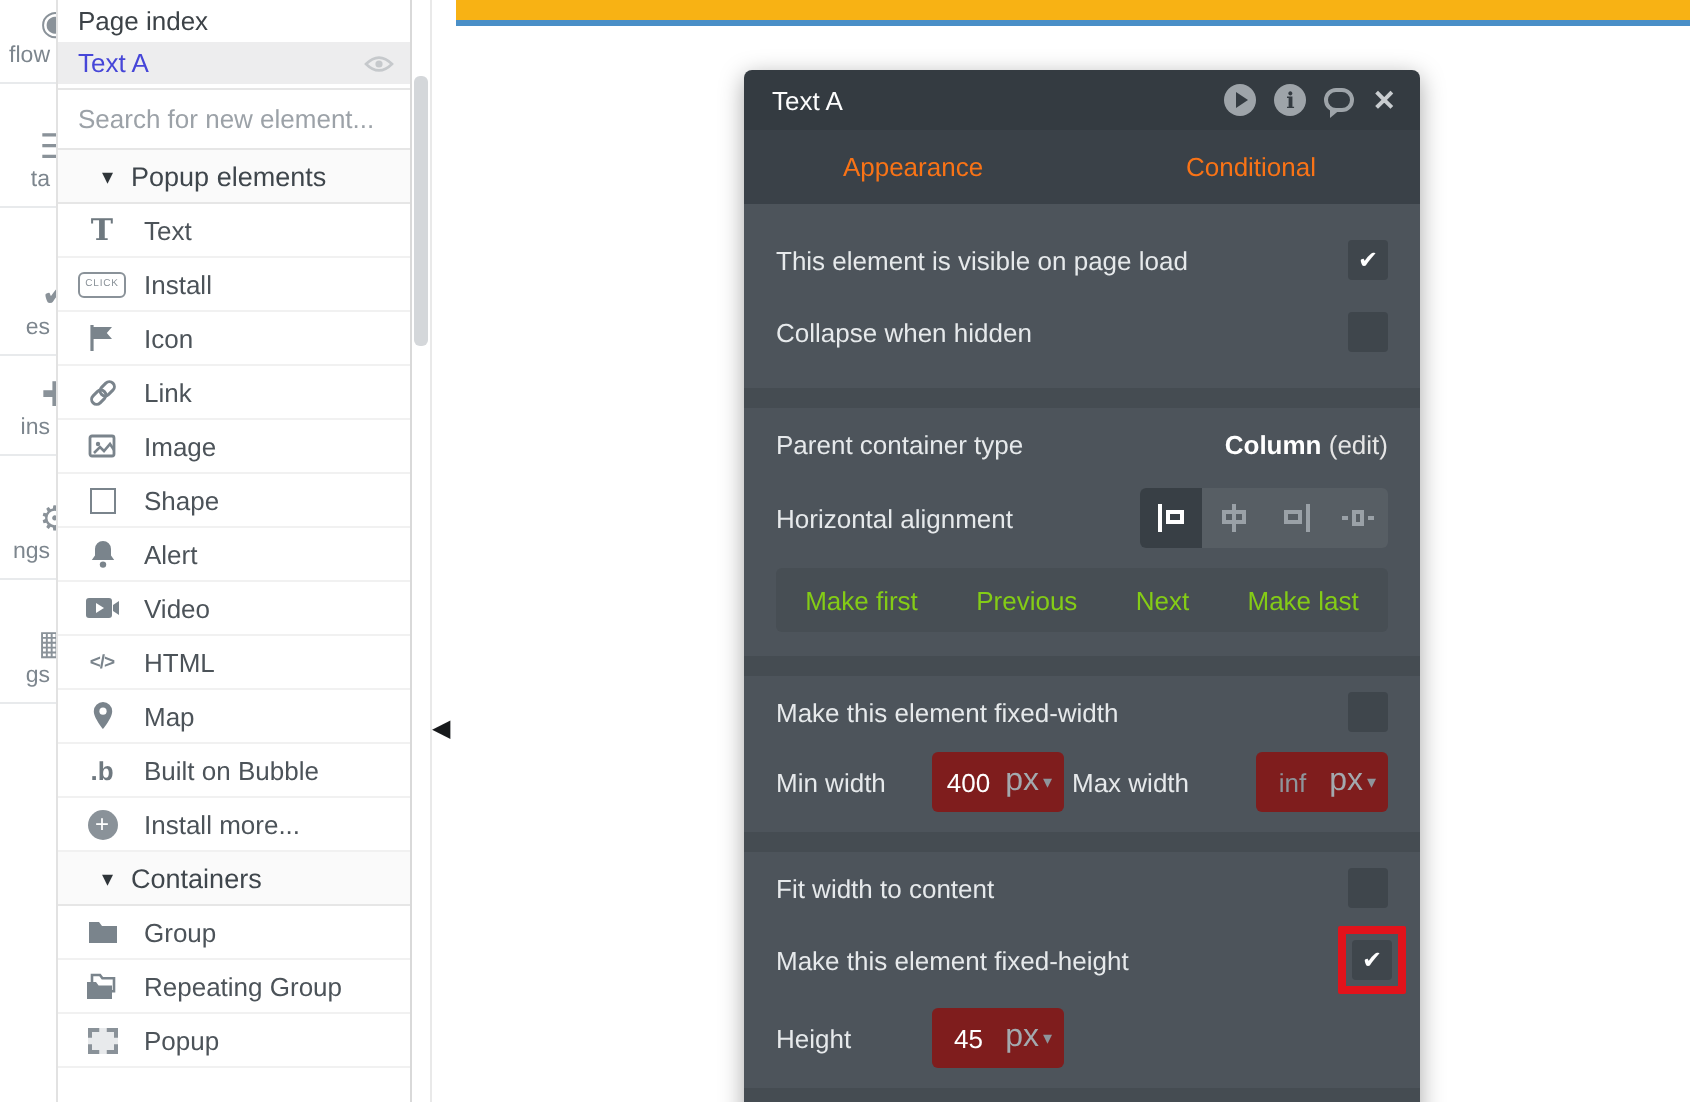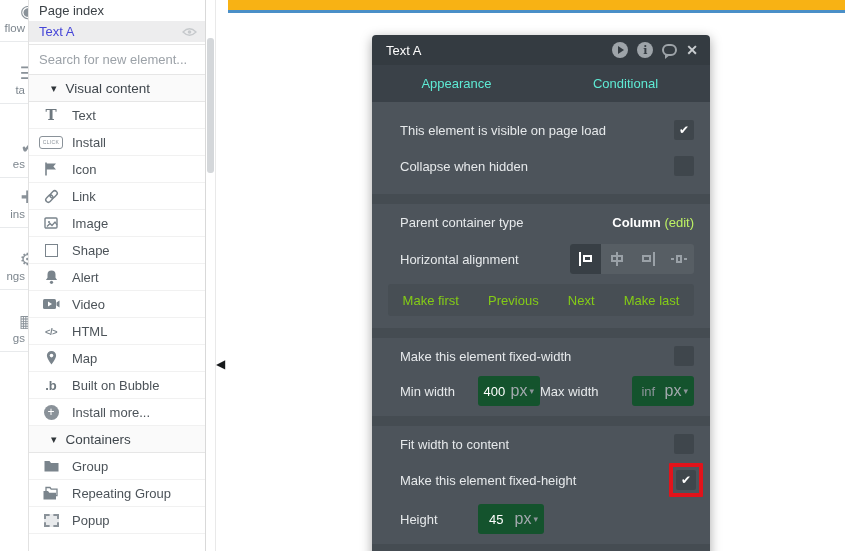--- a/index.html
+++ b/index.html
@@ -58,34 +58,34 @@
   .ibar-icons { display:flex; align-items:center; gap:9px; }
   .cicon { width:16px; height:16px; border-radius:50%; background:#9ea4a9; display:flex; align-items:center; justify-content:center; cursor:pointer; }
   .cicon .ptri { width:0; height:0; border-left:6px solid #343b41; border-top:4px solid transparent; border-bottom:4px solid transparent; margin-left:2px; }
   .cicon .iglyph { color:#343b41; font-weight:bold; font-size:11px; font-family:"DejaVu Serif", serif; }
   .comment-ic { position:relative; width:15px; height:12px; border:2px solid #9ea4a9; border-radius:8px; cursor:pointer; }
   .comment-ic:after { content:""; position:absolute; left:1px; bottom:-5px; width:0; height:0;
                       border-top:5px solid #9ea4a9; border-right:6px solid transparent; }
   .close-ic { color:#c9cdd0; font-size:14px; font-weight:bold; cursor:pointer; line-height:1; }
 
   .itabs { height:37px; background:#3a4148; display:flex; }
-  .itab { flex:1; display:flex; align-items:center; justify-content:center; color:#5eead4; cursor:pointer; }
+  .itab { flex:1; display:flex; align-items:center; justify-content:center; color:#f97316; cursor:pointer; }
   .itab.active { background:#575e64; color:#fff; border-radius:3px 3px 0 0; }
 
   .ibody { background:#4d545b; }
   .isection { background:#4d545b; padding:2px 0 6px 0; }
   .igap { height:10px; background:#454c52; }
-  .irow { min-height:32px; display:flex; align-items:center; justify-content:space-between; padding:0 16px;margin-left:12px; }
+  .irow { min-height:32px; display:flex; align-items:center; justify-content:space-between; padding:0 16px; }
   .irow .lab { color:#e6e9eb; }
   .cb { width:20px; height:20px; background:#3f464c; border-radius:2px; display:flex; align-items:center; justify-content:center; cursor:pointer; flex:0 0 20px; }
   .cb .ck { color:#fff; font-size:12px; line-height:1; }
   .red-wrap { border:4px solid #e2131b; padding:3px; border-radius:1px; margin-right:-9px; }
 
   .pct-val { color:#fff; font-weight:bold; }
-  .pct-edit { color:#bef264; cursor:pointer; }
+  .pct-edit { color:#e5e5e5; cursor:pointer; }
 
   .algroup { display:flex; background:#575e64; border-radius:3px; overflow:hidden; }
   .albtn { width:31px; height:30px; display:flex; align-items:center; justify-content:center; color:#9aa1a7; cursor:pointer; }
   .albtn.selected { background:#383f45; color:#fff; }
   .al-ic { position:relative; width:16px; height:14px; }
   .al-ic i { position:absolute; background:currentColor; }
   .al-ic .rect { position:absolute; border:2px solid currentColor; background:transparent; }
   
   .al-left .bar { left:1px; top:0; width:2px; height:14px; }
   .al-left .rect { left:5px; top:3px; width:9px; height:7px; }
@@ -97,21 +97,21 @@
   .al-right .rect { right:5px; top:3px; width:9px; height:7px; }
   
   .al-fit .rect { left:5px; top:3px; width:6px; height:8px; }
   .al-fit .dashl { left:0; top:6px; width:3px; height:2px; }
   .al-fit .dashr { right:0; top:6px; width:3px; height:2px; }
 
   .orderbar { margin:4px 16px 6px 16px; height:32px; background:#474e54; border-radius:3px;
               display:flex; align-items:center; justify-content:space-around; }
   .orderbtn { color:#84cc16; cursor:default; font-size:13px; }
 
-  .igrp { width:66px; height:30px; background:#14532d; border-radius:3px; display:flex; align-items:center; cursor:text; }
+  .igrp { width:66px; height:30px; background:#7f1d1d; border-radius:3px; display:flex; align-items:center; cursor:text; }
   .igrp .val { flex:1; text-align:center; color:#fff; }
   .igrp .val.dim { color:#8e959b; }
   .igrp .unit { color:#a3a9ae; font-size:16px; }
   .igrp .caret { color:#8e959b; font-size:9px; margin:0 6px 0 2px; }
   .sizerow { justify-content:flex-start; }
   .sizerow .lab { width:78px; flex:0 0 78px; }
   .sizerow .spacer { flex:1; }
   .sizerow .lab2 { margin-right:14px; }
 </style>
 </head>
@@ -174,21 +174,21 @@
           </svg>
       </span>
     </div>
 
     <div class="prow prow-search">
       <span>Search for new element...</span>
     </div>
 
     <div class="phead">
       <span class="tri">▾</span>
-      <span>Visual content</span>
+      <span>Popup elements</span>
     </div>
 
     <div class="pitem">
       <span class="ic">
           <span class="ic-T">T</span>
         </span>
       <span>Text</span>
     </div>
     <div class="pitem">
       <span class="ic">

